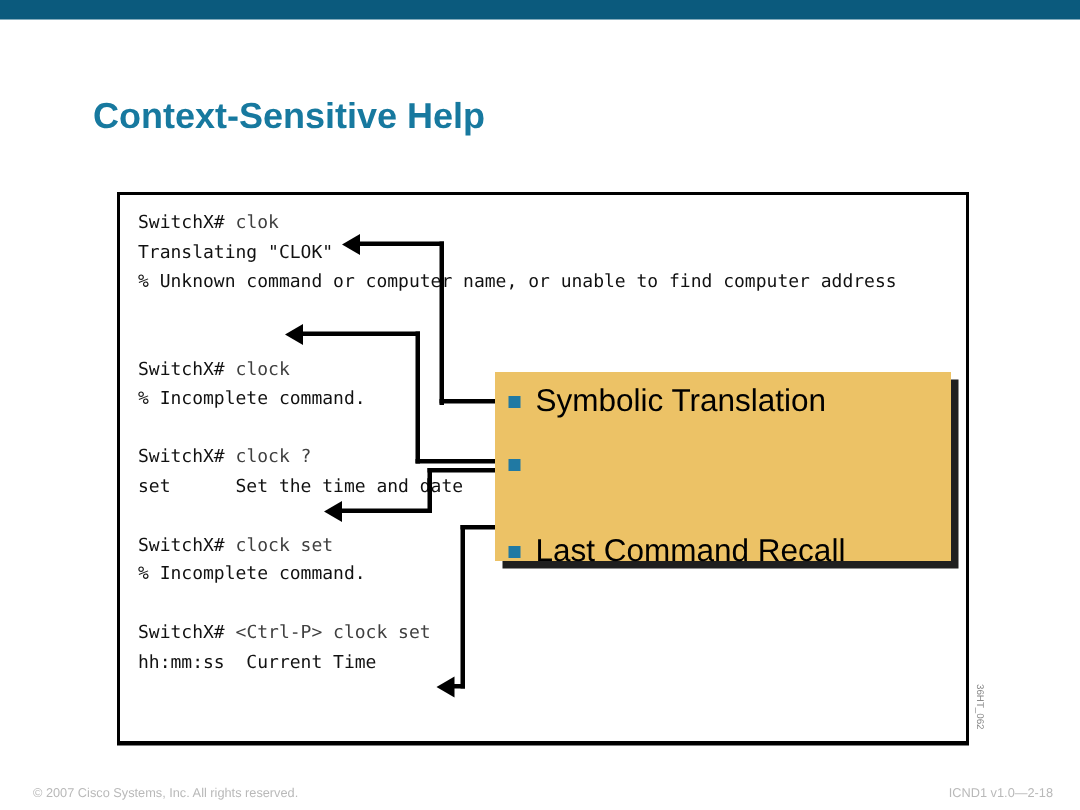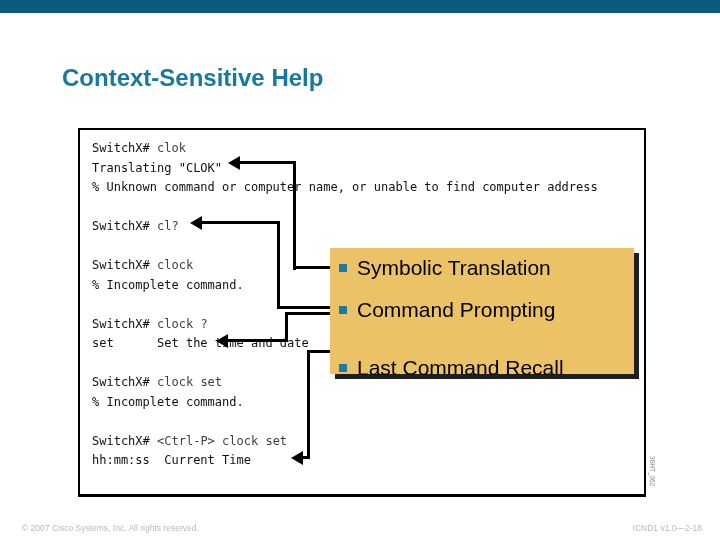--- a/index.html
+++ b/index.html
@@ -66,21 +66,20 @@
 
 <div class="top-bar"></div>
 
 <div class="slide-title">Context-Sensitive Help</div>
 
 <div class="terminal-panel" id="terminal">
     <div class="term-line"><span>SwitchX# </span><span class="red">clok</span></div>
     <div class="term-line"><span>Translating "CLOK"</span></div>
     <div class="term-line"><span>% Unknown command or computer name, or unable to find computer address</span></div>
     <div class="term-line"></div>
-    <div class="term-line"><span>SwitchX# </span><span class="red">cl?</span></div>
     <div class="term-line"></div>
     <div class="term-line"><span>SwitchX# </span><span class="red">clock</span></div>
     <div class="term-line"><span>% Incomplete command.</span></div>
     <div class="term-line"></div>
     <div class="term-line"><span>SwitchX# </span><span class="red">clock ?</span></div>
     <div class="term-line"><span>set      Set the time and date</span></div>
     <div class="term-line"></div>
     <div class="term-line"><span>SwitchX# </span><span class="red">clock set</span></div>
     <div class="term-line"><span>% Incomplete command.</span></div>
     <div class="term-line"></div>
@@ -108,21 +107,20 @@
 <div class="cline" style="left:301px;top:456px;width:9px;height:3px;"></div>
 <div class="ahead" style="left:291px;top:451px;"></div>
 
 <div class="callout-box" id="callout">
     <div class="callout-row r0">
       <span class="bullet-sq"></span>
       <span class="callout-label">Symbolic Translation</span>
     </div>
     <div class="callout-row r1">
       <span class="bullet-sq"></span>
-      <span class="callout-label">Command Prompting</span>
     </div>
     <div class="callout-row r2">
       <span class="bullet-sq"></span>
       <span class="callout-label">Last Command Recall</span>
     </div>
   </div>
 
 <div class="footer-left">© 2007 Cisco Systems, Inc. All rights reserved.</div>
 <div class="footer-right">ICND1 v1.0—2-18</div>
 <div class="fig-id">36HT_062</div>

